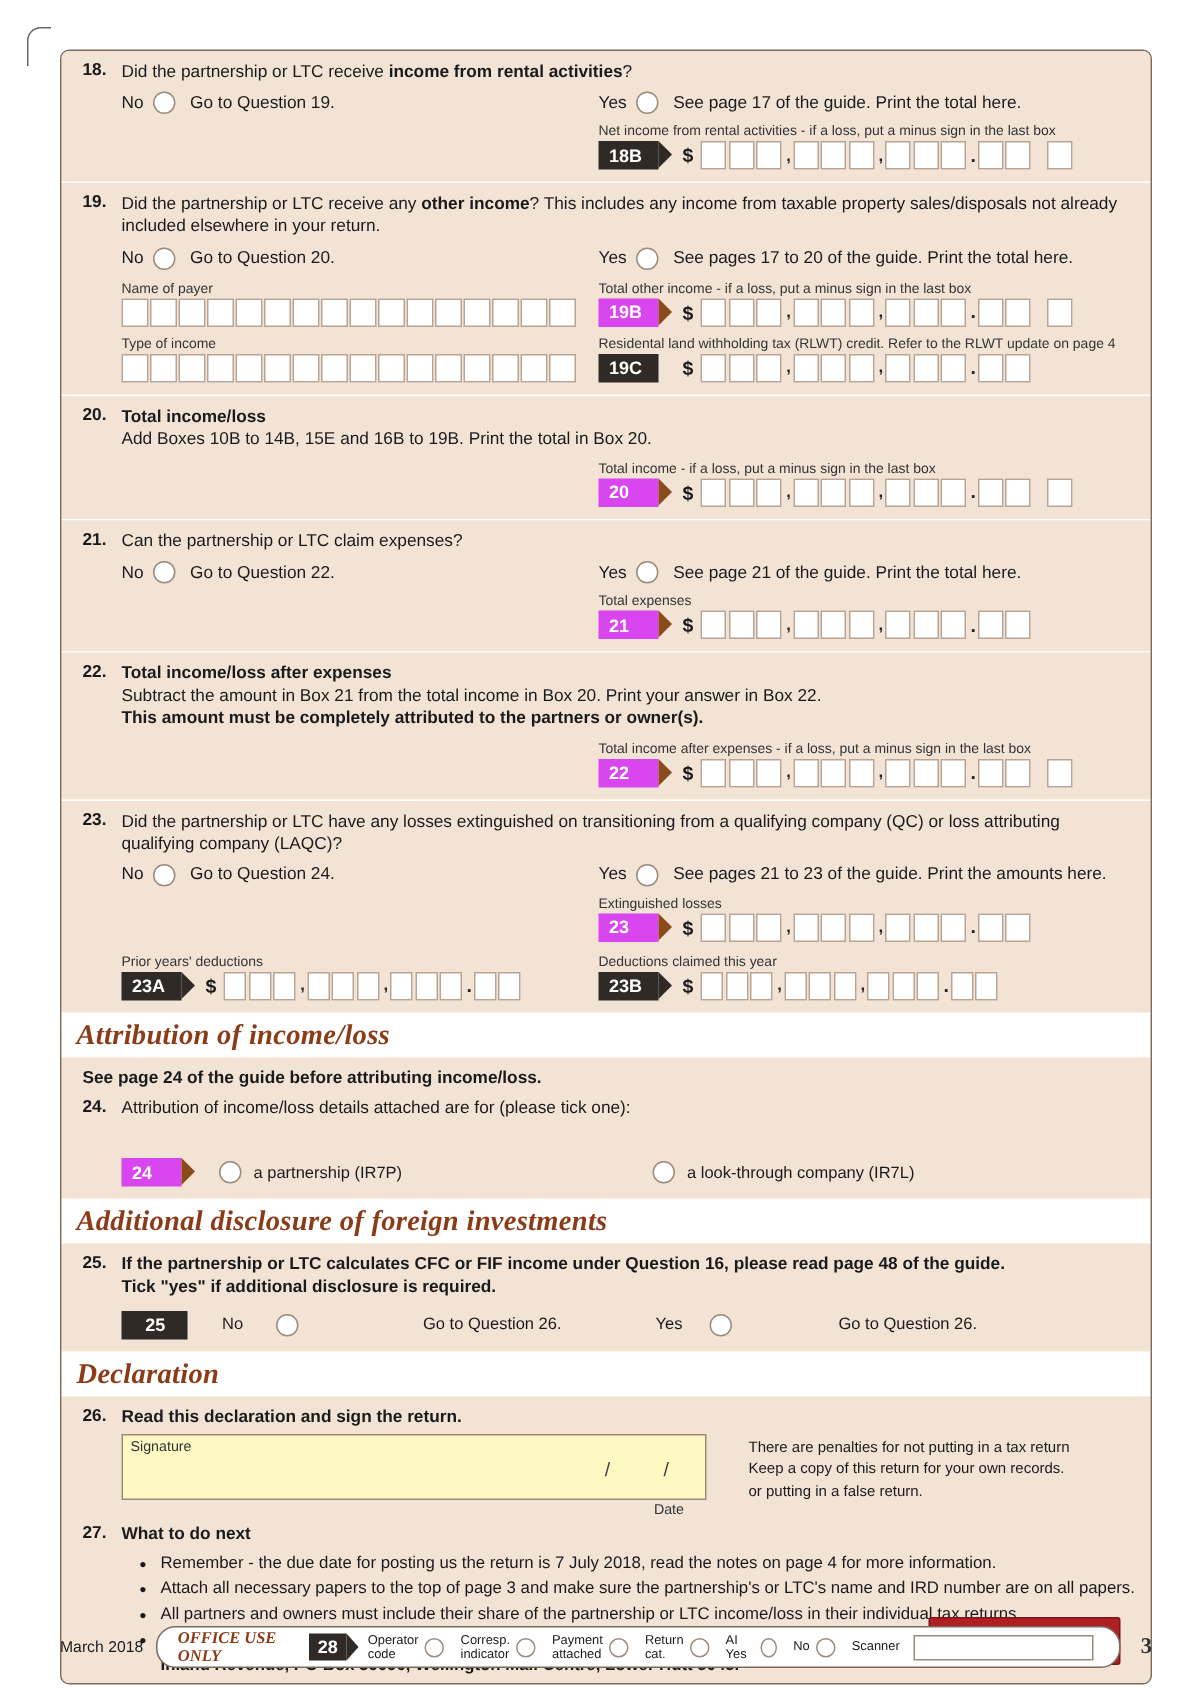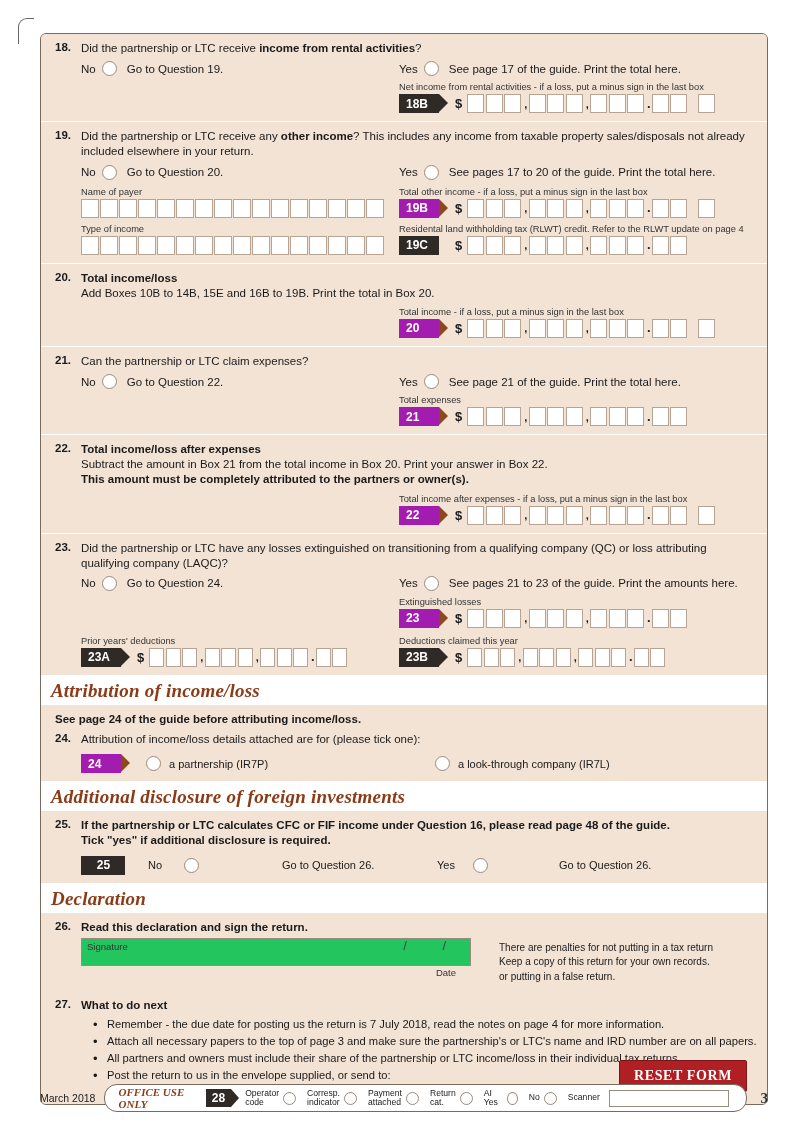--- a/index.html
+++ b/index.html
@@ -96,21 +96,21 @@
     font-size: 9.3px;
     color: #333;
     margin: 6px 0 2px 0;
   }
   .tag {
     display: inline-flex;
     align-items: center;
     justify-content: flex-start;
     height: 19px;
     min-width: 40px;
-    background: #a21caf;
+    background: #d946ef;
     color: #ffffff;
     font-weight: bold;
     font-size: 12px;
     padding: 0 6px 0 7px;
     position: relative;
     margin-right: 7px;
   }
   .tag.dark { background: #2f2a26; }
   .tag .arr {
     position: absolute;
@@ -144,22 +144,22 @@
 
   .two-col { display: flex; }
 
   .tickrow { display:flex; align-items:center; margin-top: 4px; }
   .tickopt { display:flex; align-items:center; margin-right: 34px; }
   .tickopt .radio { margin-right: 8px; }
 
   
   .sigbox {
     border: 1px solid #9a8b7d;
-    background: #22c55e;
-    height: 28px;
+    background: #fef9c3;
+    height: 44px;
     width: 390px;
     margin-top: 3px;
     position: relative;
     display: flex;
     align-items: flex-end;
   }
   .siglabel {
     position: absolute;
     top: 2px; left: 5px;
     font-size: 9.5px;
@@ -683,21 +683,21 @@
     <div class="white-head">
       <h2>Attribution of income/loss</h2>
     </div>
 
     <div class="band">
       <div class="qtext bold" style="padding-left:4px;">See page 24 of the guide before attributing income/loss.</div>
       <div class="qrow" style="margin-top:5px;">
         <div class="qnum">24.</div>
         <div class="qbody">
           <div class="qtext">Attribution of income/loss details attached are for (please tick one):</div>
-          <div class="tickrow" style="margin-top:7px;">
+          <div class="tickrow" style="margin-top:25px;">
             <span class="tag">
                 <span>24</span>
                 <span class="arr"></span>
               </span>
             <span style="display:inline-block;width:18px;"></span>
             <span class="tickopt" style="width:255px;">
               <span class="radio"></span>
               <span>a partnership (IR7P)</span>
             </span>
             <span class="tickopt">

